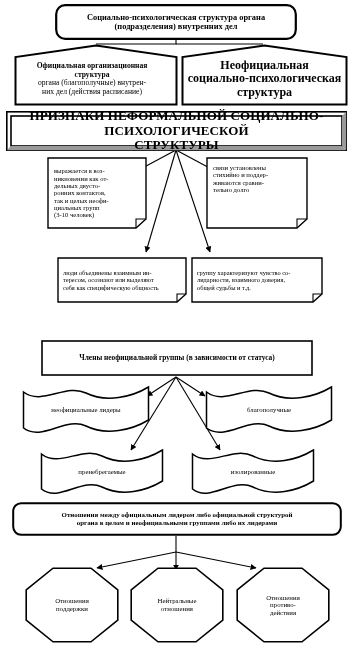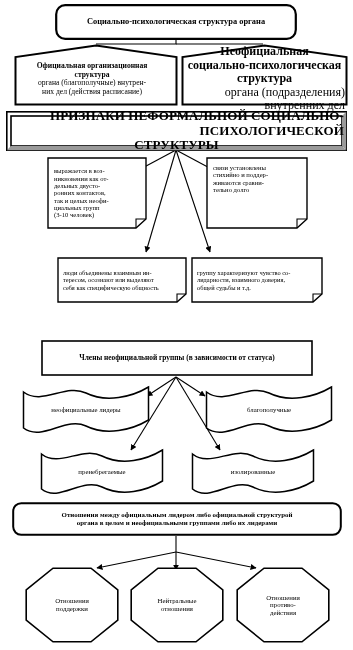--- a/index.html
+++ b/index.html
@@ -6,21 +6,21 @@
   body{
     width:353px;height:650px;position:relative;overflow:hidden;
     font-family:"Liberation Serif","DejaVu Serif",serif;
     color:#000;
   }
   #stage{position:absolute;left:0;top:0;width:353px;height:650px;}
   .node{position:absolute;box-sizing:border-box;}
   .txt{
     position:absolute;left:0;top:0;width:100%;height:100%;
     display:flex;flex-direction:column;align-items:center;justify-content:center;
-    text-align:right;line-height:1.12;padding:1px 3px;box-sizing:border-box;
+    text-align:center;line-height:1.12;padding:1px 3px;box-sizing:border-box;
   }
   .txt span{display:block;}
   svg{position:absolute;left:0;top:0;overflow:visible;}
   .b{font-weight:bold;}
 </style>
 </head>
 <body>
 
 <div id="stage">
 
@@ -57,20 +57,21 @@
       </g>
     </g>
   </svg>
 
   <div class="node" style="left:55px;top:4px;width:242px;height:36px;">
     <svg width="242" height="36" viewBox="0 0 242 36">
       <rect x="1.2" y="1.2" width="239.6" height="33.6" rx="9" ry="9" fill="#fff" stroke="#000" stroke-width="2.2"></rect>
     </svg>
     <div class="txt b" style="font-size:8.4px;">
       <span>Социально-психологическая структура органа</span>
+      <span>(подразделения) внутренних дел</span>
     </div>
   </div>
 
   <div class="node" style="left:14px;top:44px;width:156px;height:62px;">
     <svg width="164" height="62" viewBox="0 0 164 62">
       <path d="M1.5,60.5 L1.5,13 L82,1.5 L162.5,13 L162.5,60.5 Z" fill="#fff" stroke="#000" stroke-width="2"></path>
     </svg>
     <div class="txt" style="font-size:7.6px;padding-top:9px;">
       <span class="b">Официальная организационная</span>
       <span class="b">структура</span>
@@ -80,21 +81,20 @@
   </div>
 
   <div class="node" style="left:181px;top:44px;width:167px;height:62px;">
     <svg width="167" height="62" viewBox="0 0 167 62">
       <path d="M1.5,60.5 L1.5,13 L83.5,1.5 L165.5,13 L165.5,60.5 Z" fill="#fff" stroke="#000" stroke-width="2"></path>
     </svg>
     <div class="txt" style="font-size:12px;padding-top:9px;">
       <span class="b">Неофициальная</span>
       <span class="b">социально-психологическая</span>
       <span class="b">структура</span>
-      <span>органа (подразделения) внутренних дел</span>
     </div>
   </div>
 
   <div class="node" style="left:6px;top:111px;width:341px;height:40px;">
     <svg width="341" height="40" viewBox="0 0 341 40">
       <rect x="0.8" y="0.8" width="339.4" height="38.4" fill="#fff" stroke="#000" stroke-width="1.6"></rect>
       <rect x="5" y="5" width="331" height="30" fill="#fff" stroke="#000" stroke-width="1.6"></rect>
       <path d="M0.8,39.2 L5,35 L336,35 L340.2,39.2 Z" fill="#9a9a9a"></path>
       <path d="M336,5 L340.2,0.8 L340.2,39.2 L336,35 Z" fill="#9a9a9a"></path>
     </svg>

